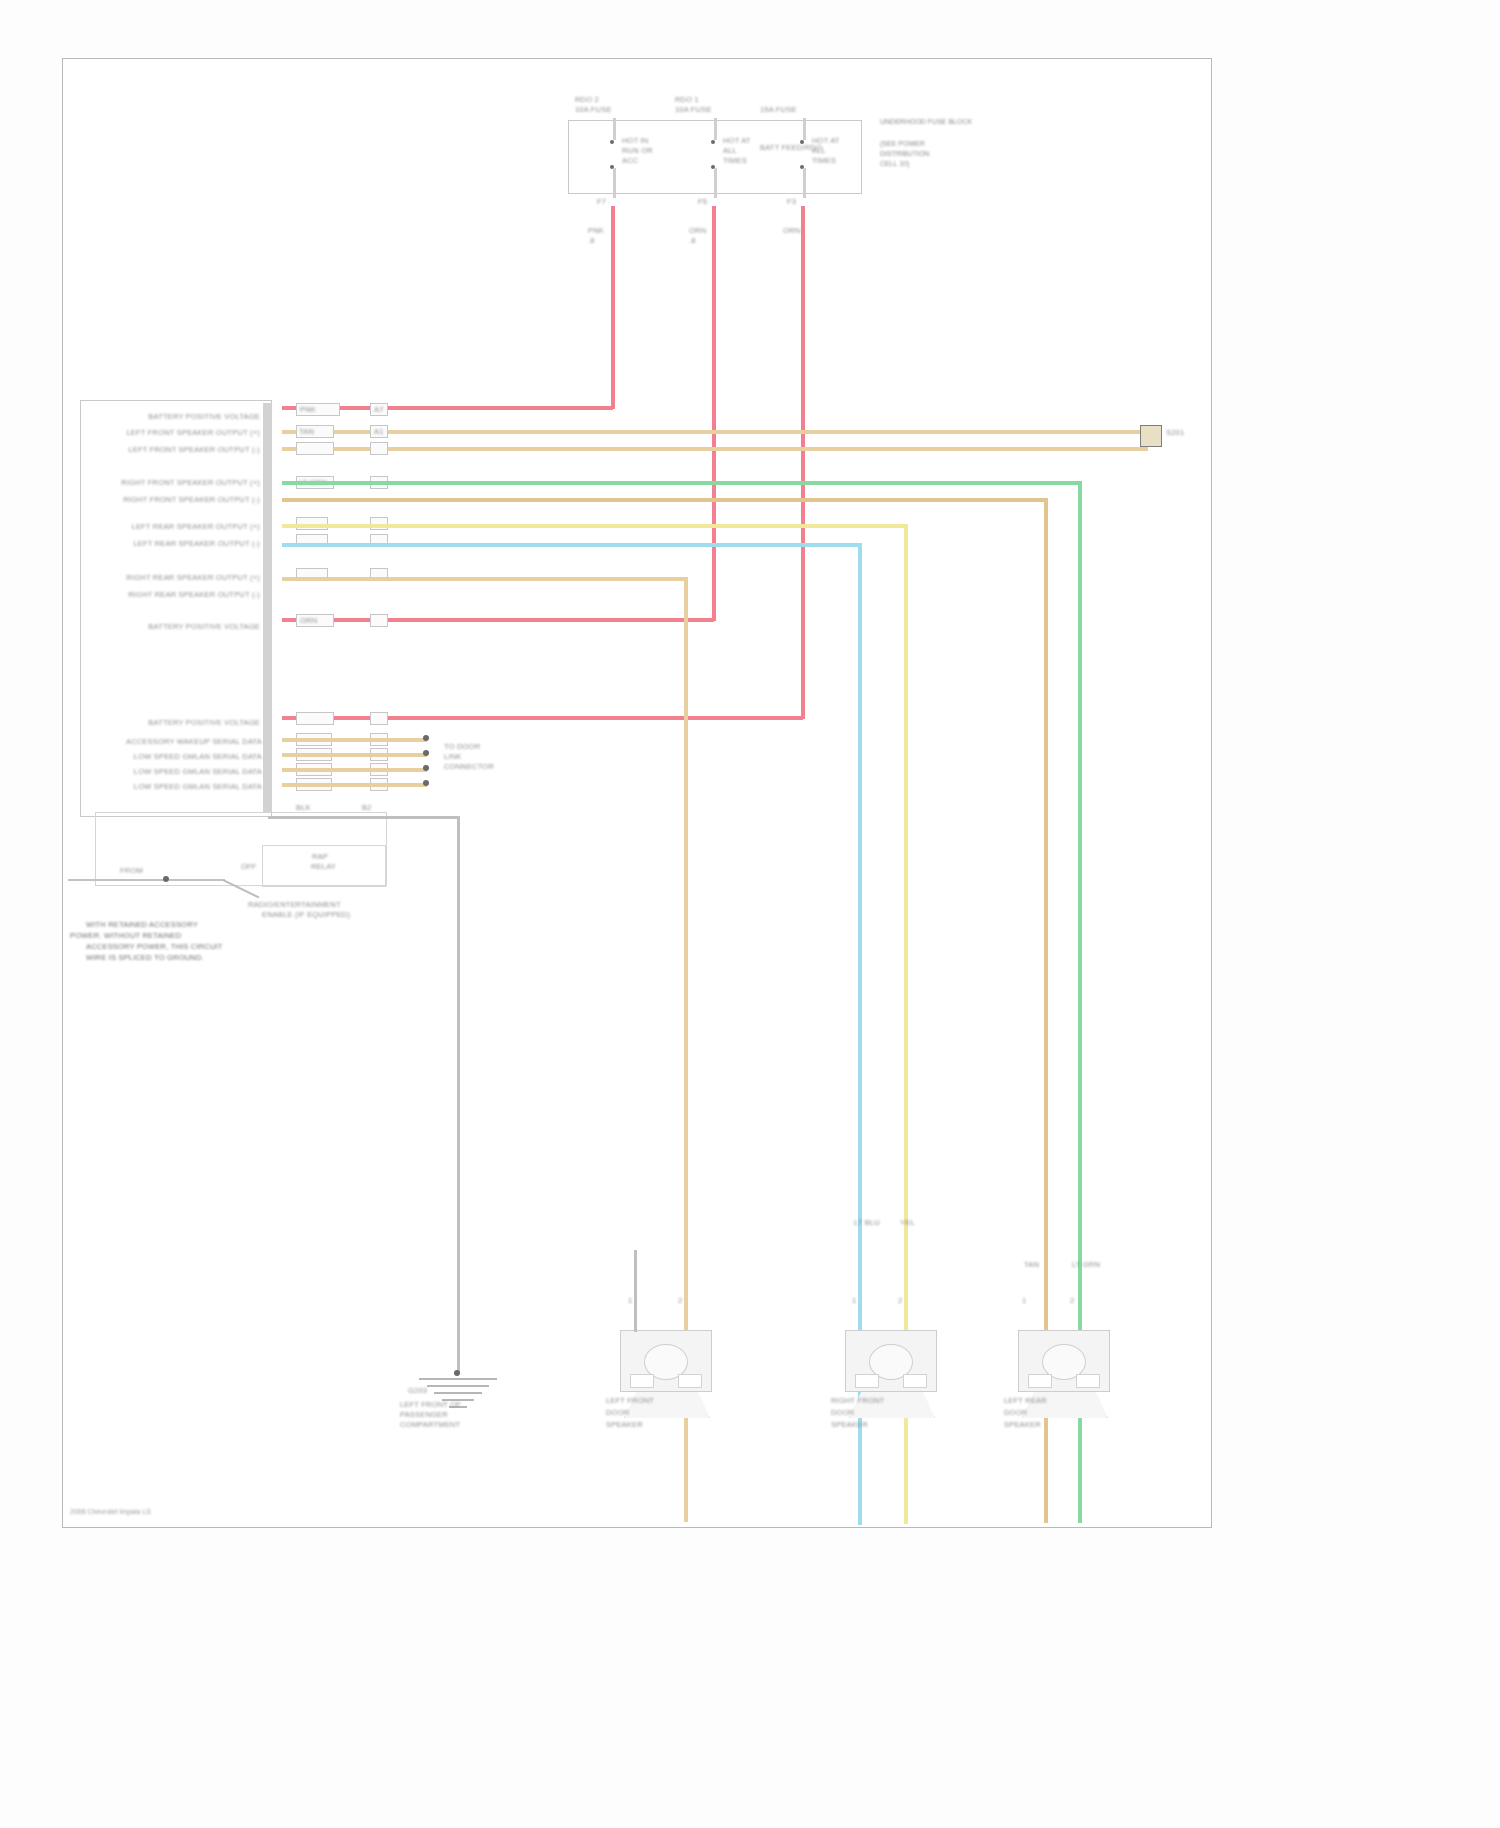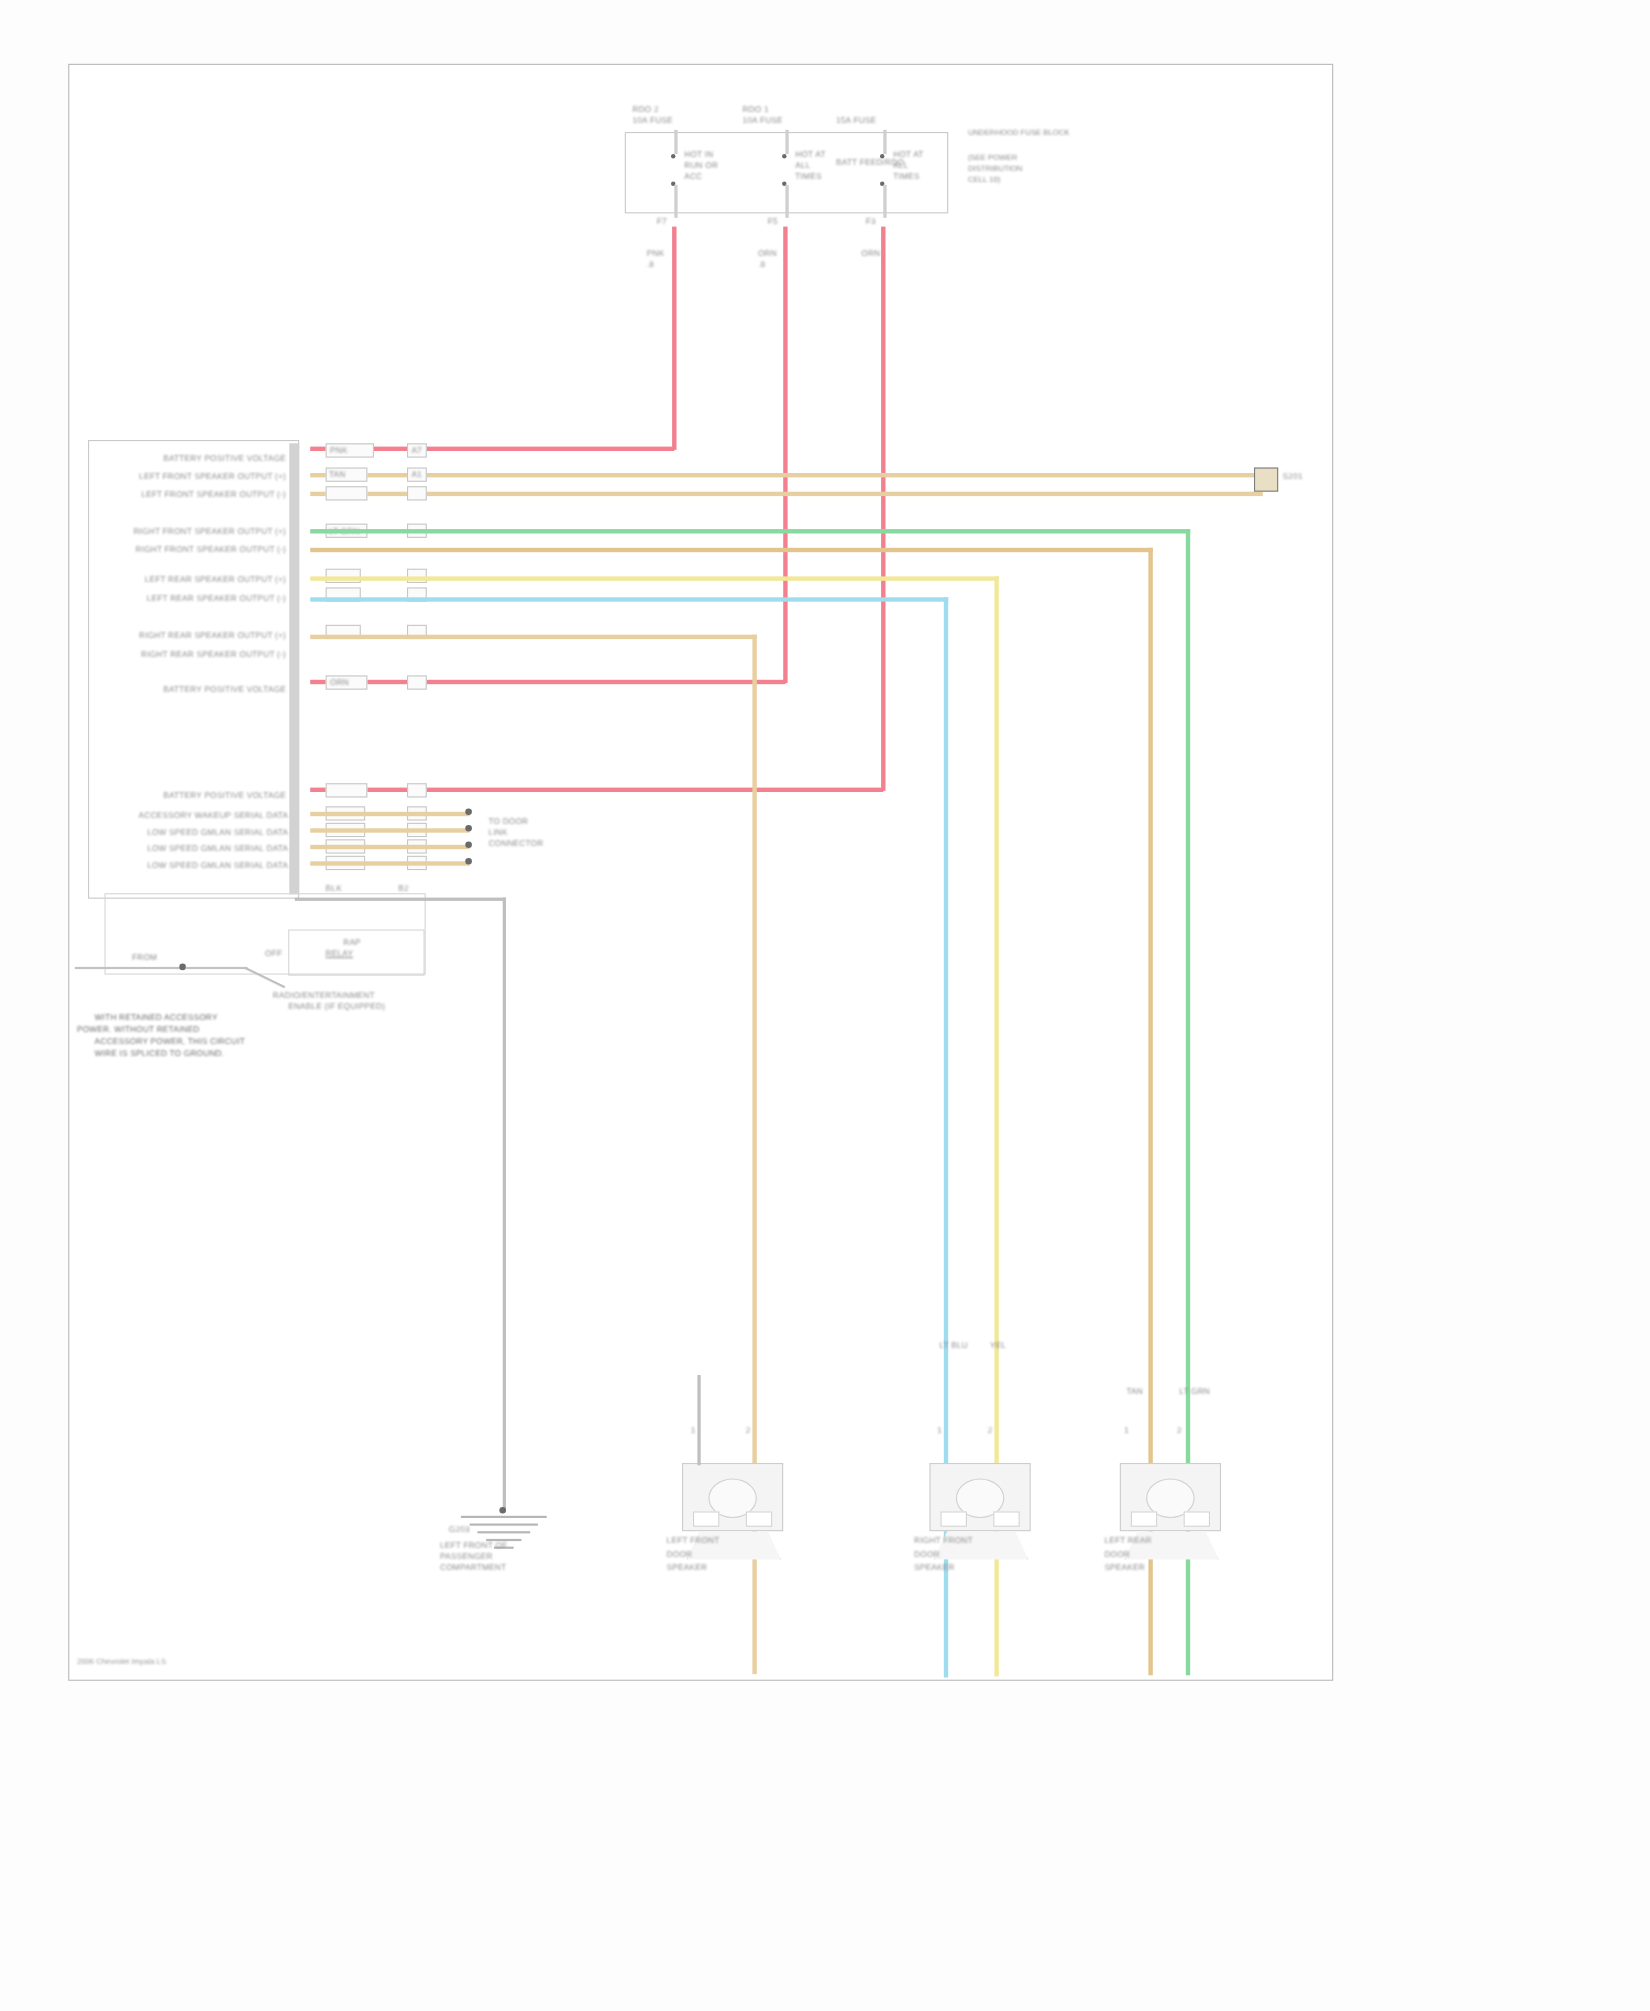--- a/index.html
+++ b/index.html
@@ -241,21 +241,21 @@
   <div class="w wh c-gry" style="left:268px;top:816px;width:192px;height:2.5px;"></div>
   <div class="w wv c-gry" style="left:457px;top:816px;height:557px;width:2.5px;"></div>
 
   <div class="swline" style="left:68px;top:879px;width:100px;"></div>
   <div class="t" style="left:120px;top:866px;">FROM</div>
   <div class="dot" style="left:163px;top:876px;"></div>
   <div class="swline" style="left:169px;top:879px;width:56px;"></div>
   <div class="swarm" style="left:223px;top:879px;"></div>
   <div class="t" style="left:241px;top:862px;">OFF</div>
   <div class="t" style="left:312px;top:852px;">RAP</div>
-  <div class="t" style="left:296px;top:862px;text-decoration:underline;">RELAY</div>
+  <div class="t" style="left:311px;top:862px;">RELAY</div>
   <div class="t" style="left:248px;top:900px;">RADIO/ENTERTAINMENT</div>
   <div class="t" style="left:262px;top:910px;">ENABLE (IF EQUIPPED)</div>
 
   <div class="t dark" style="left:86px;top:920px;">WITH RETAINED ACCESSORY</div>
   <div class="t dark" style="left:70px;top:931px;">POWER. WITHOUT RETAINED</div>
   <div class="t dark" style="left:86px;top:942px;">ACCESSORY POWER, THIS CIRCUIT</div>
   <div class="t dark" style="left:86px;top:953px;">WIRE IS SPLICED TO GROUND.</div>
 
   <div class="dot" style="left:454px;top:1370px;"></div>
   <div class="gnd" style="left:418px;top:1378px;width:80px;height:34px;">

